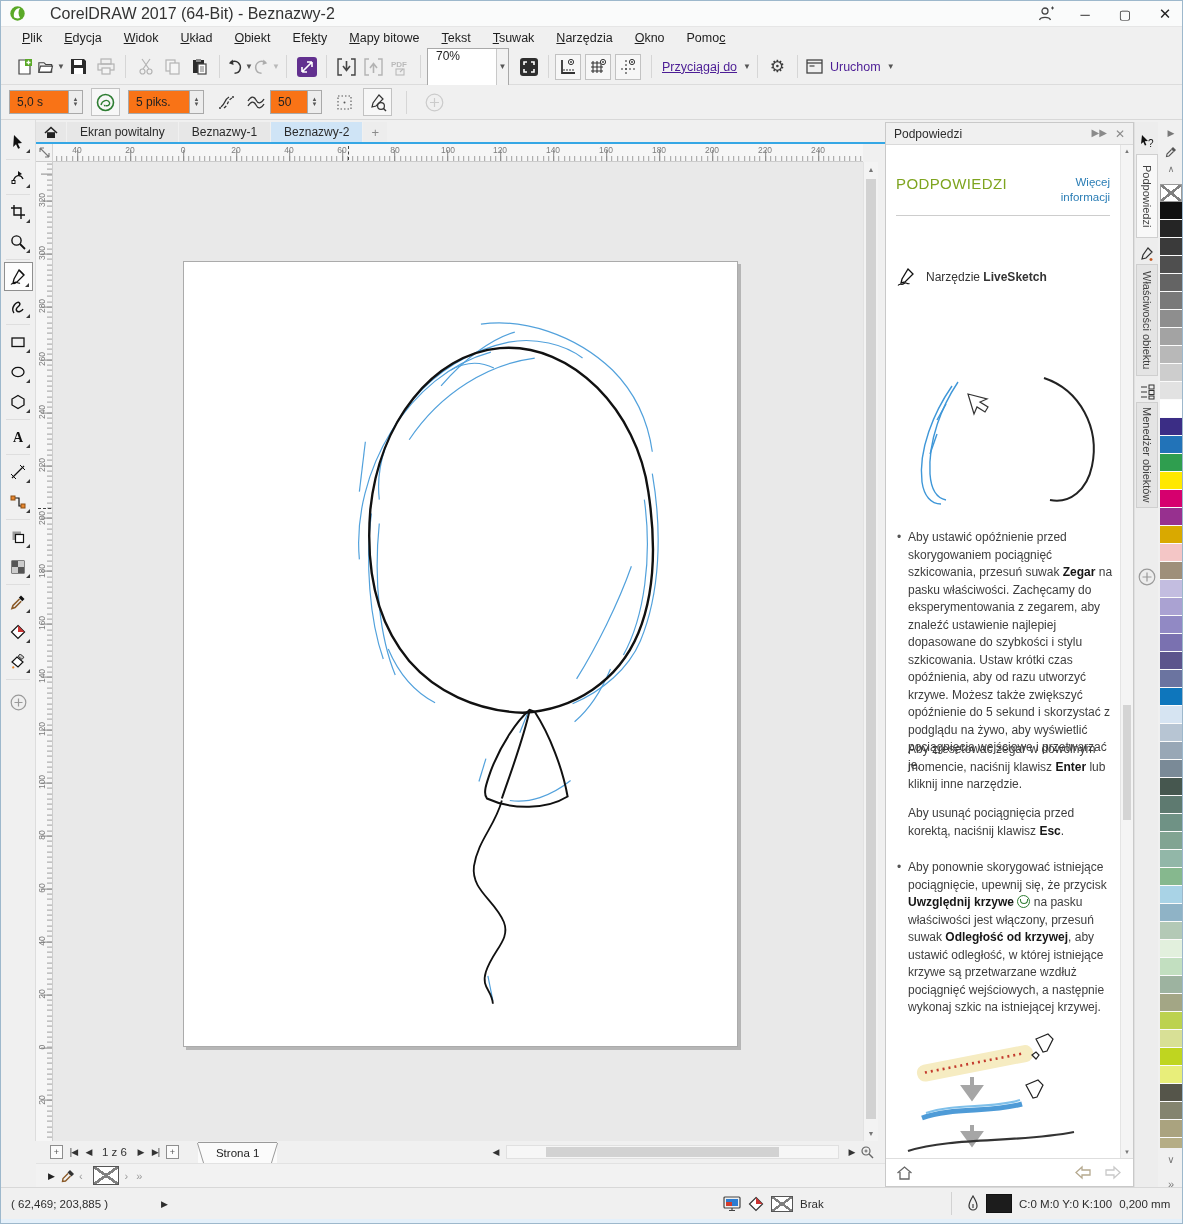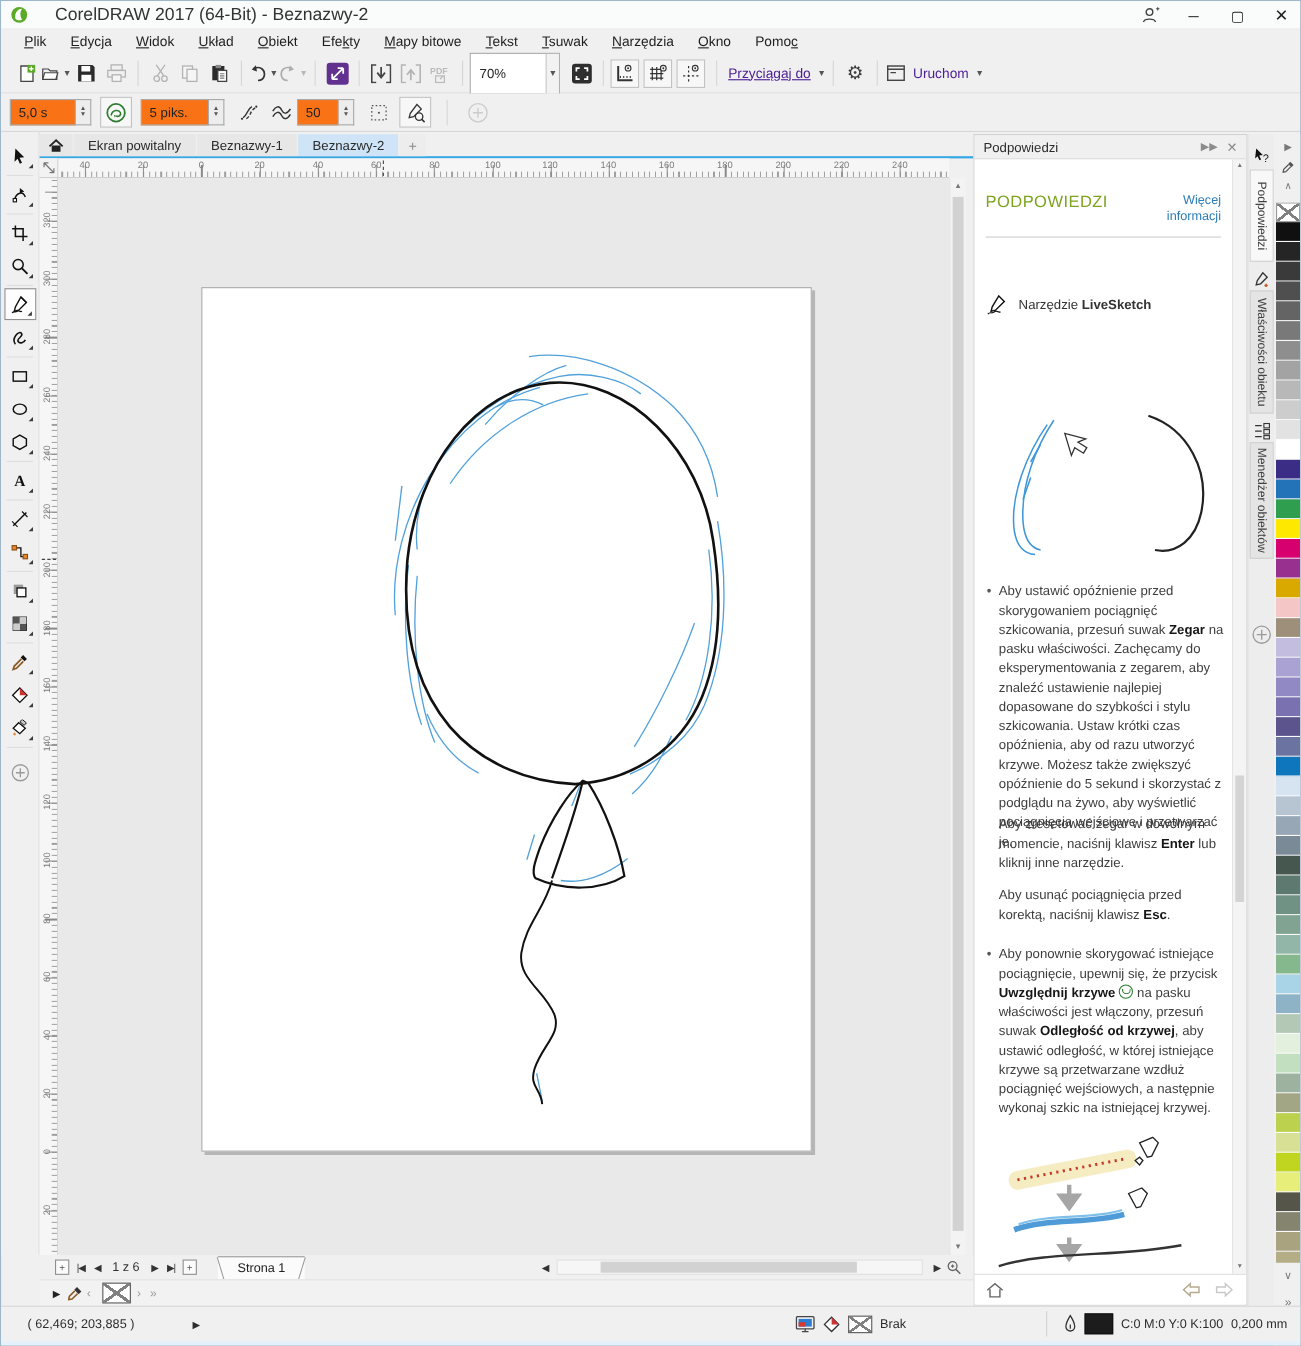--- a/index.html
+++ b/index.html
@@ -22,21 +22,21 @@
 
   
   .toolbar{left:0;top:48px;width:100%;height:36px;background:#f0f0f0;border-bottom:1px solid #dcdcdc;
            display:flex;align-items:center;padding-left:10px;box-sizing:border-box}
   .propbar{left:0;top:84px;width:100%;height:35px;background:#f0f0f0;border-bottom:1px solid #d8d8d8;
            display:flex;align-items:center;padding-left:8px;box-sizing:border-box}
   .tb{width:27px;height:26px;display:flex;align-items:center;justify-content:center;border-radius:2px;position:relative}
   .dis{opacity:.35}
   .sep{width:1px;height:23px;background:#d6d6d6;margin:0 6px}
   .dd{font-size:8px;color:#555;margin-left:2px}
-  .combo{display:flex;align-items:center;border:1px solid #a9a9a9;background:#fff;height:38px;box-sizing:border-box}
+  .combo{display:flex;border:1px solid #a9a9a9;background:#fff;height:38px;box-sizing:border-box}
   .combo .val{padding:0 8px;font-size:12px;min-width:52px}
   .combo .cbtn{width:16px;height:100%;border-left:1px solid #c9c9c9;background:#f2f2f2;display:flex;align-items:center;justify-content:center;font-size:8px;color:#555}
   .tgl{width:26px;height:26px;border:1px solid #c2c2c2;background:#f7f7f7;display:flex;align-items:center;justify-content:center;margin-right:4px;box-sizing:border-box}
   .tbtext{font-size:12.5px;color:#4c1d95;padding:0 4px}
   .fld{height:24px;border:1px solid #a9a9a9;background:#f97316;font-size:12px;display:flex;align-items:center;
        padding:0 7px;box-sizing:border-box}
   .spin{width:14px;height:24px;border:1px solid #a9a9a9;border-left:none;background:#ededed;display:flex;
         flex-direction:column;align-items:center;justify-content:center;color:#555;box-sizing:border-box}
   .spin i{font-style:normal;font-size:6px;line-height:5px}
   .pbtn{width:27px;height:26px;display:flex;align-items:center;justify-content:center;border:1px solid transparent}
@@ -134,21 +134,21 @@
   .hscrollThumb{position:absolute;left:39px;top:1px;width:233px;height:10px;background:#d2d2d2}
   .colortray{left:35px;top:1162px;width:849px;height:24px;background:#f2f2f2;border-top:1px solid #e2e2e2;
              display:flex;align-items:center;box-sizing:border-box;padding:0 6px}
   .trayhint{flex:1;text-align:center;font-style:italic;color:#b9b9b9;font-size:11.5px}
   .xsw{width:26px;height:19px;border:1px solid #555;box-sizing:border-box;margin:0 6px}
   .gray{color:#9a9a9a}
 
   
   .statusbar{left:0;top:1186px;width:1183px;height:32px;background:#f0f0f0;border-top:1px solid #d8d8d8;
              display:flex;align-items:center;font-size:11.5px;color:#2d2d2d;box-sizing:border-box}
-  .coords{margin-left:24px;min-width:150px}
+  .coords{margin-left:10px;min-width:150px}
   .stgroup{position:absolute;display:flex;align-items:center;gap:7px}
   .stdivider{position:absolute;left:950px;top:4px;bottom:4px;width:1px;background:#d2d2d2}
   .xsw2{width:22px;height:16px;border:1px solid #555;box-sizing:border-box}
   .blacksw{width:24px;height:17px;background:#1c1c1c;border:1px solid #111}
   .bottomstrip{left:0;top:1218px;width:1183px;height:6px;background:#e4f0fa}
 </style>
 </head>
 <body>
 
 <div class="app">

